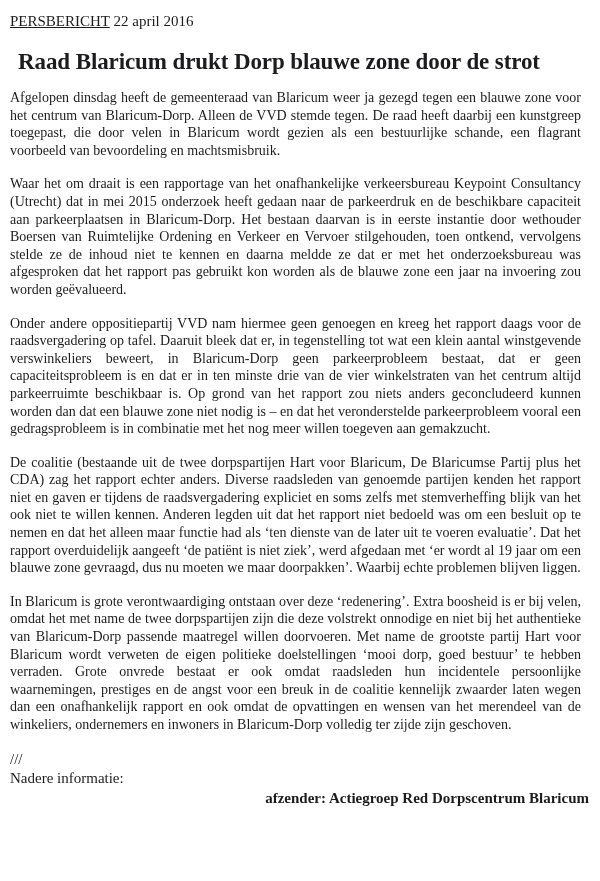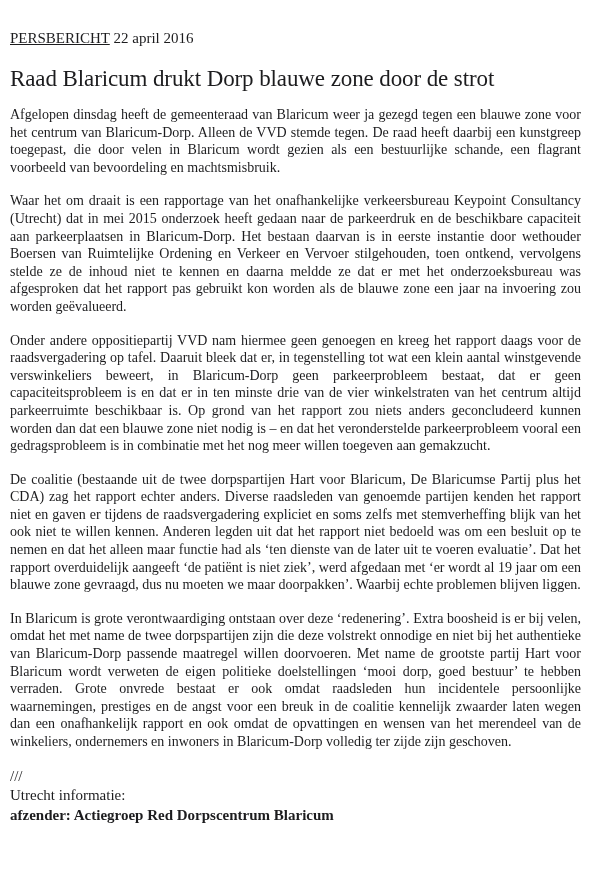--- a/index.html
+++ b/index.html
@@ -9,35 +9,35 @@
   }
   body {
     width: 600px;
     height: 881px;
     overflow: hidden;
     font-family: "Liberation Serif", "DejaVu Serif", serif;
     color: #1c1c1e;
     -webkit-font-smoothing: antialiased;
   }
   .doc {
-    padding: 26px 11px 0 10px;
+    padding: 9px 11px 0 10px;
   }
   .doc-header {
     font-size: 15px;
     line-height: 20px;
     margin: 2px 0 0 0;
   }
   .doc-header .pr-label {
     text-decoration: underline;
   }
   .doc-title {
     font-size: 23px;
-    font-weight: normal;
+    font-weight: bold;
     line-height: 28px;
-    margin: 17px 0 0 0;
+    margin: 17px 0 0 8px;
     letter-spacing: -0.1px;
   }
   p.body-par {
     font-size: 14px;
     line-height: 17.6px;
     text-align: justify;
     margin: 16px 8px 0 0;
   }
   p.first-par {
     margin-top: 13px;
@@ -50,20 +50,21 @@
     line-height: 19px;
   }
   .footer .info-label {
     font-size: 15px;
     line-height: 19px;
   }
   .footer .sender-line {
     font-size: 15px;
     line-height: 20px;
     font-weight: bold;
+    text-align: right;
   }
 </style>
 </head>
 <body>
 
 <div class="doc">
 
   <div class="doc-header">
     <span class="pr-label">PERSBERICHT</span>
     <span class="pr-date">22 april 2016</span>
@@ -72,17 +73,17 @@
   <h1 class="doc-title">Raad Blaricum drukt Dorp blauwe zone door de strot</h1>
 
   <p class="body-par first-par">Afgelopen dinsdag heeft de gemeenteraad van Blaricum weer ja gezegd tegen een blauwe zone voor het centrum van Blaricum-Dorp. Alleen de VVD stemde tegen. De raad heeft daarbij een kunstgreep toegepast, die door velen in Blaricum wordt gezien als een bestuurlijke schande, een flagrant voorbeeld van bevoordeling en machtsmisbruik.</p>
   <p class="body-par">Waar het om draait is een rapportage van het onafhankelijke verkeersbureau Keypoint Consultancy (Utrecht) dat in mei 2015 onderzoek heeft gedaan naar de parkeerdruk en de beschikbare capaciteit aan parkeerplaatsen in Blaricum-Dorp. Het bestaan daarvan is in eerste instantie door wethouder Boersen van Ruimtelijke Ordening en Verkeer en Vervoer stilgehouden, toen ontkend, vervolgens stelde ze de inhoud niet te kennen en daarna meldde ze dat er met het onderzoeksbureau was afgesproken dat het rapport pas gebruikt kon worden als de blauwe zone een jaar na invoering zou worden geëvalueerd.</p>
   <p class="body-par">Onder andere oppositiepartij VVD nam hiermee geen genoegen en kreeg het rapport daags voor de raadsvergadering op tafel. Daaruit bleek dat er, in tegenstelling tot wat een klein aantal winstgevende verswinkeliers beweert, in Blaricum-Dorp geen parkeerprobleem bestaat, dat er geen capaciteitsprobleem is en dat er in ten minste drie van de vier winkelstraten van het centrum altijd parkeerruimte beschikbaar is. Op grond van het rapport zou niets anders geconcludeerd kunnen worden dan dat een blauwe zone niet nodig is – en dat het veronderstelde parkeerprobleem vooral een gedragsprobleem is in combinatie met het nog meer willen toegeven aan gemakzucht.</p>
   <p class="body-par">De coalitie (bestaande uit de twee dorpspartijen Hart voor Blaricum, De Blaricumse Partij plus het CDA) zag het rapport echter anders. Diverse raadsleden van genoemde partijen kenden het rapport niet en gaven er tijdens de raadsvergadering expliciet en soms zelfs met stemverheffing blijk van het ook niet te willen kennen. Anderen legden uit dat het rapport niet bedoeld was om een besluit op te nemen en dat het alleen maar functie had als ‘ten dienste van de later uit te voeren evaluatie’. Dat het rapport overduidelijk aangeeft ‘de patiënt is niet ziek’, werd afgedaan met ‘er wordt al 19 jaar om een blauwe zone gevraagd, dus nu moeten we maar doorpakken’. Waarbij echte problemen blijven liggen.</p>
   <p class="body-par">In Blaricum is grote verontwaardiging ontstaan over deze ‘redenering’. Extra boosheid is er bij velen, omdat het met name de twee dorpspartijen zijn die deze volstrekt onnodige en niet bij het authentieke van Blaricum-Dorp passende maatregel willen doorvoeren. Met name de grootste partij Hart voor Blaricum wordt verweten de eigen politieke doelstellingen ‘mooi dorp, goed bestuur’ te hebben verraden. Grote onvrede bestaat er ook omdat raadsleden hun incidentele persoonlijke waarnemingen, prestiges en de angst voor een breuk in de coalitie kennelijk zwaarder laten wegen dan een onafhankelijk rapport en ook omdat de opvattingen en wensen van het merendeel van de winkeliers, ondernemers en inwoners in Blaricum-Dorp volledig ter zijde zijn geschoven.</p>
 
   <div class="footer">
     <div class="end-mark">///</div>
-    <div class="info-label">Utrecht informatie:</div>
+    <div class="info-label">Nadere informatie:</div>
     <div class="sender-line">afzender: Actiegroep Red Dorpscentrum Blaricum</div>
   </div>
 
 </div>
 
 </body></html>

